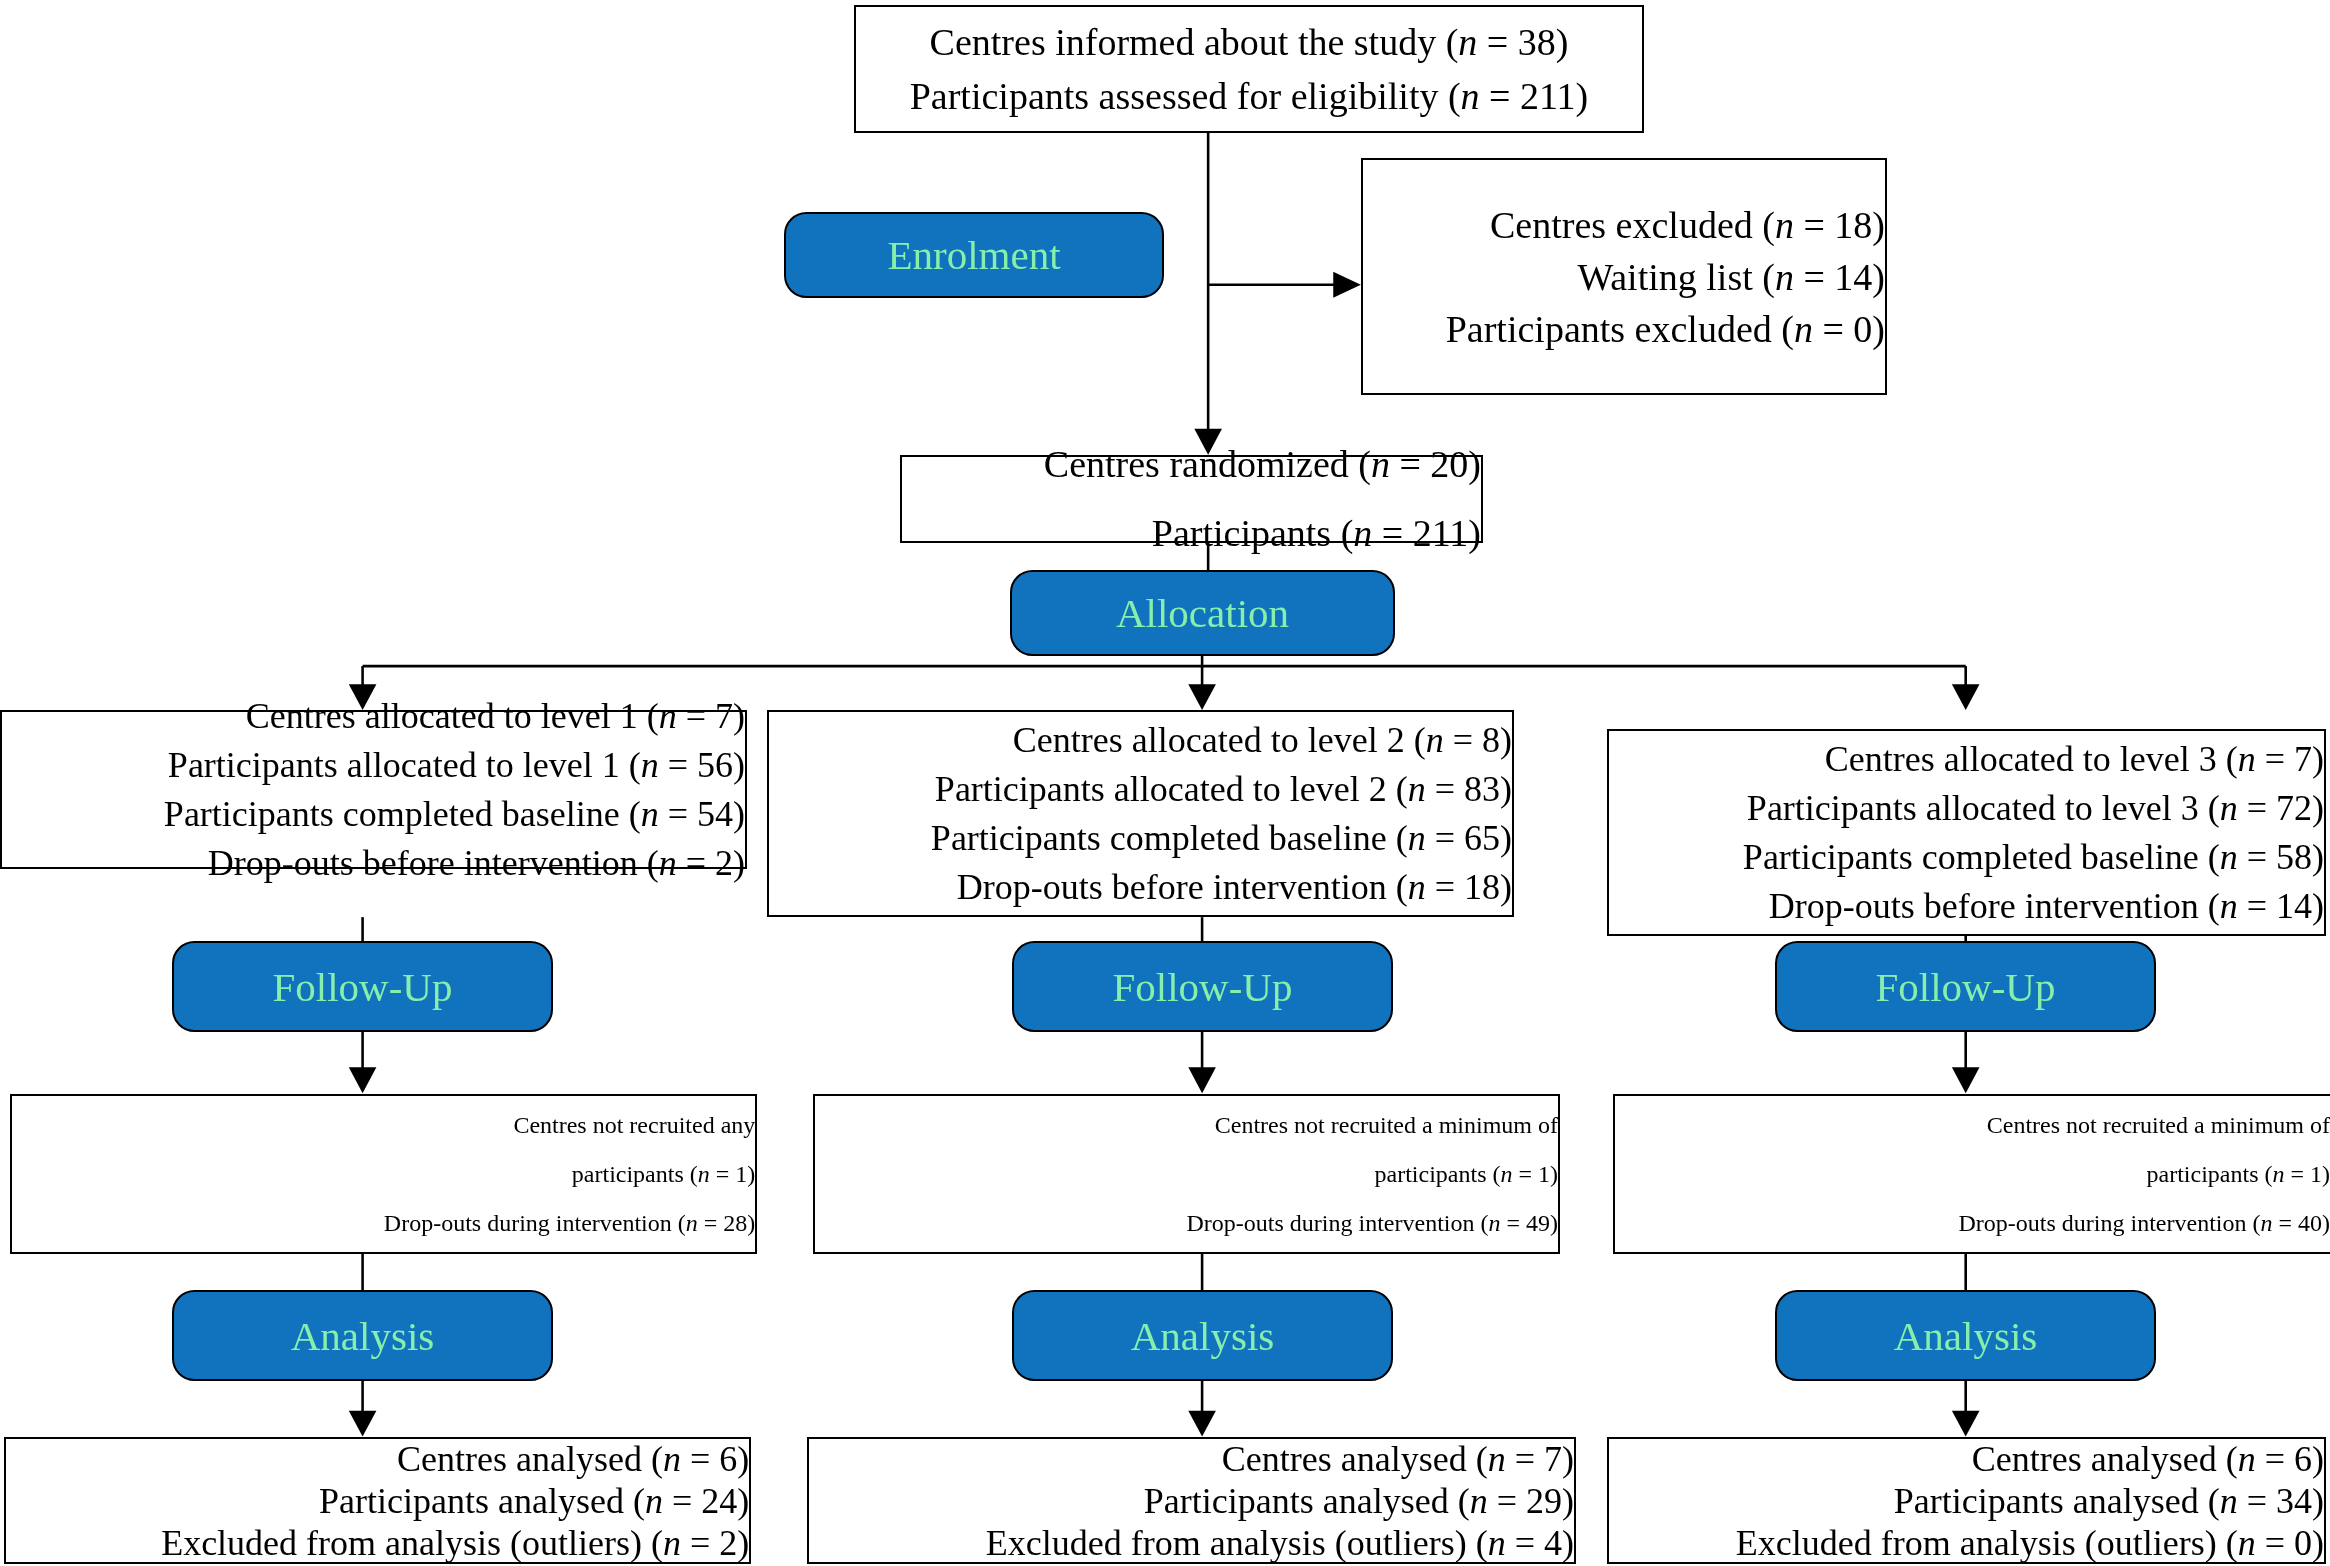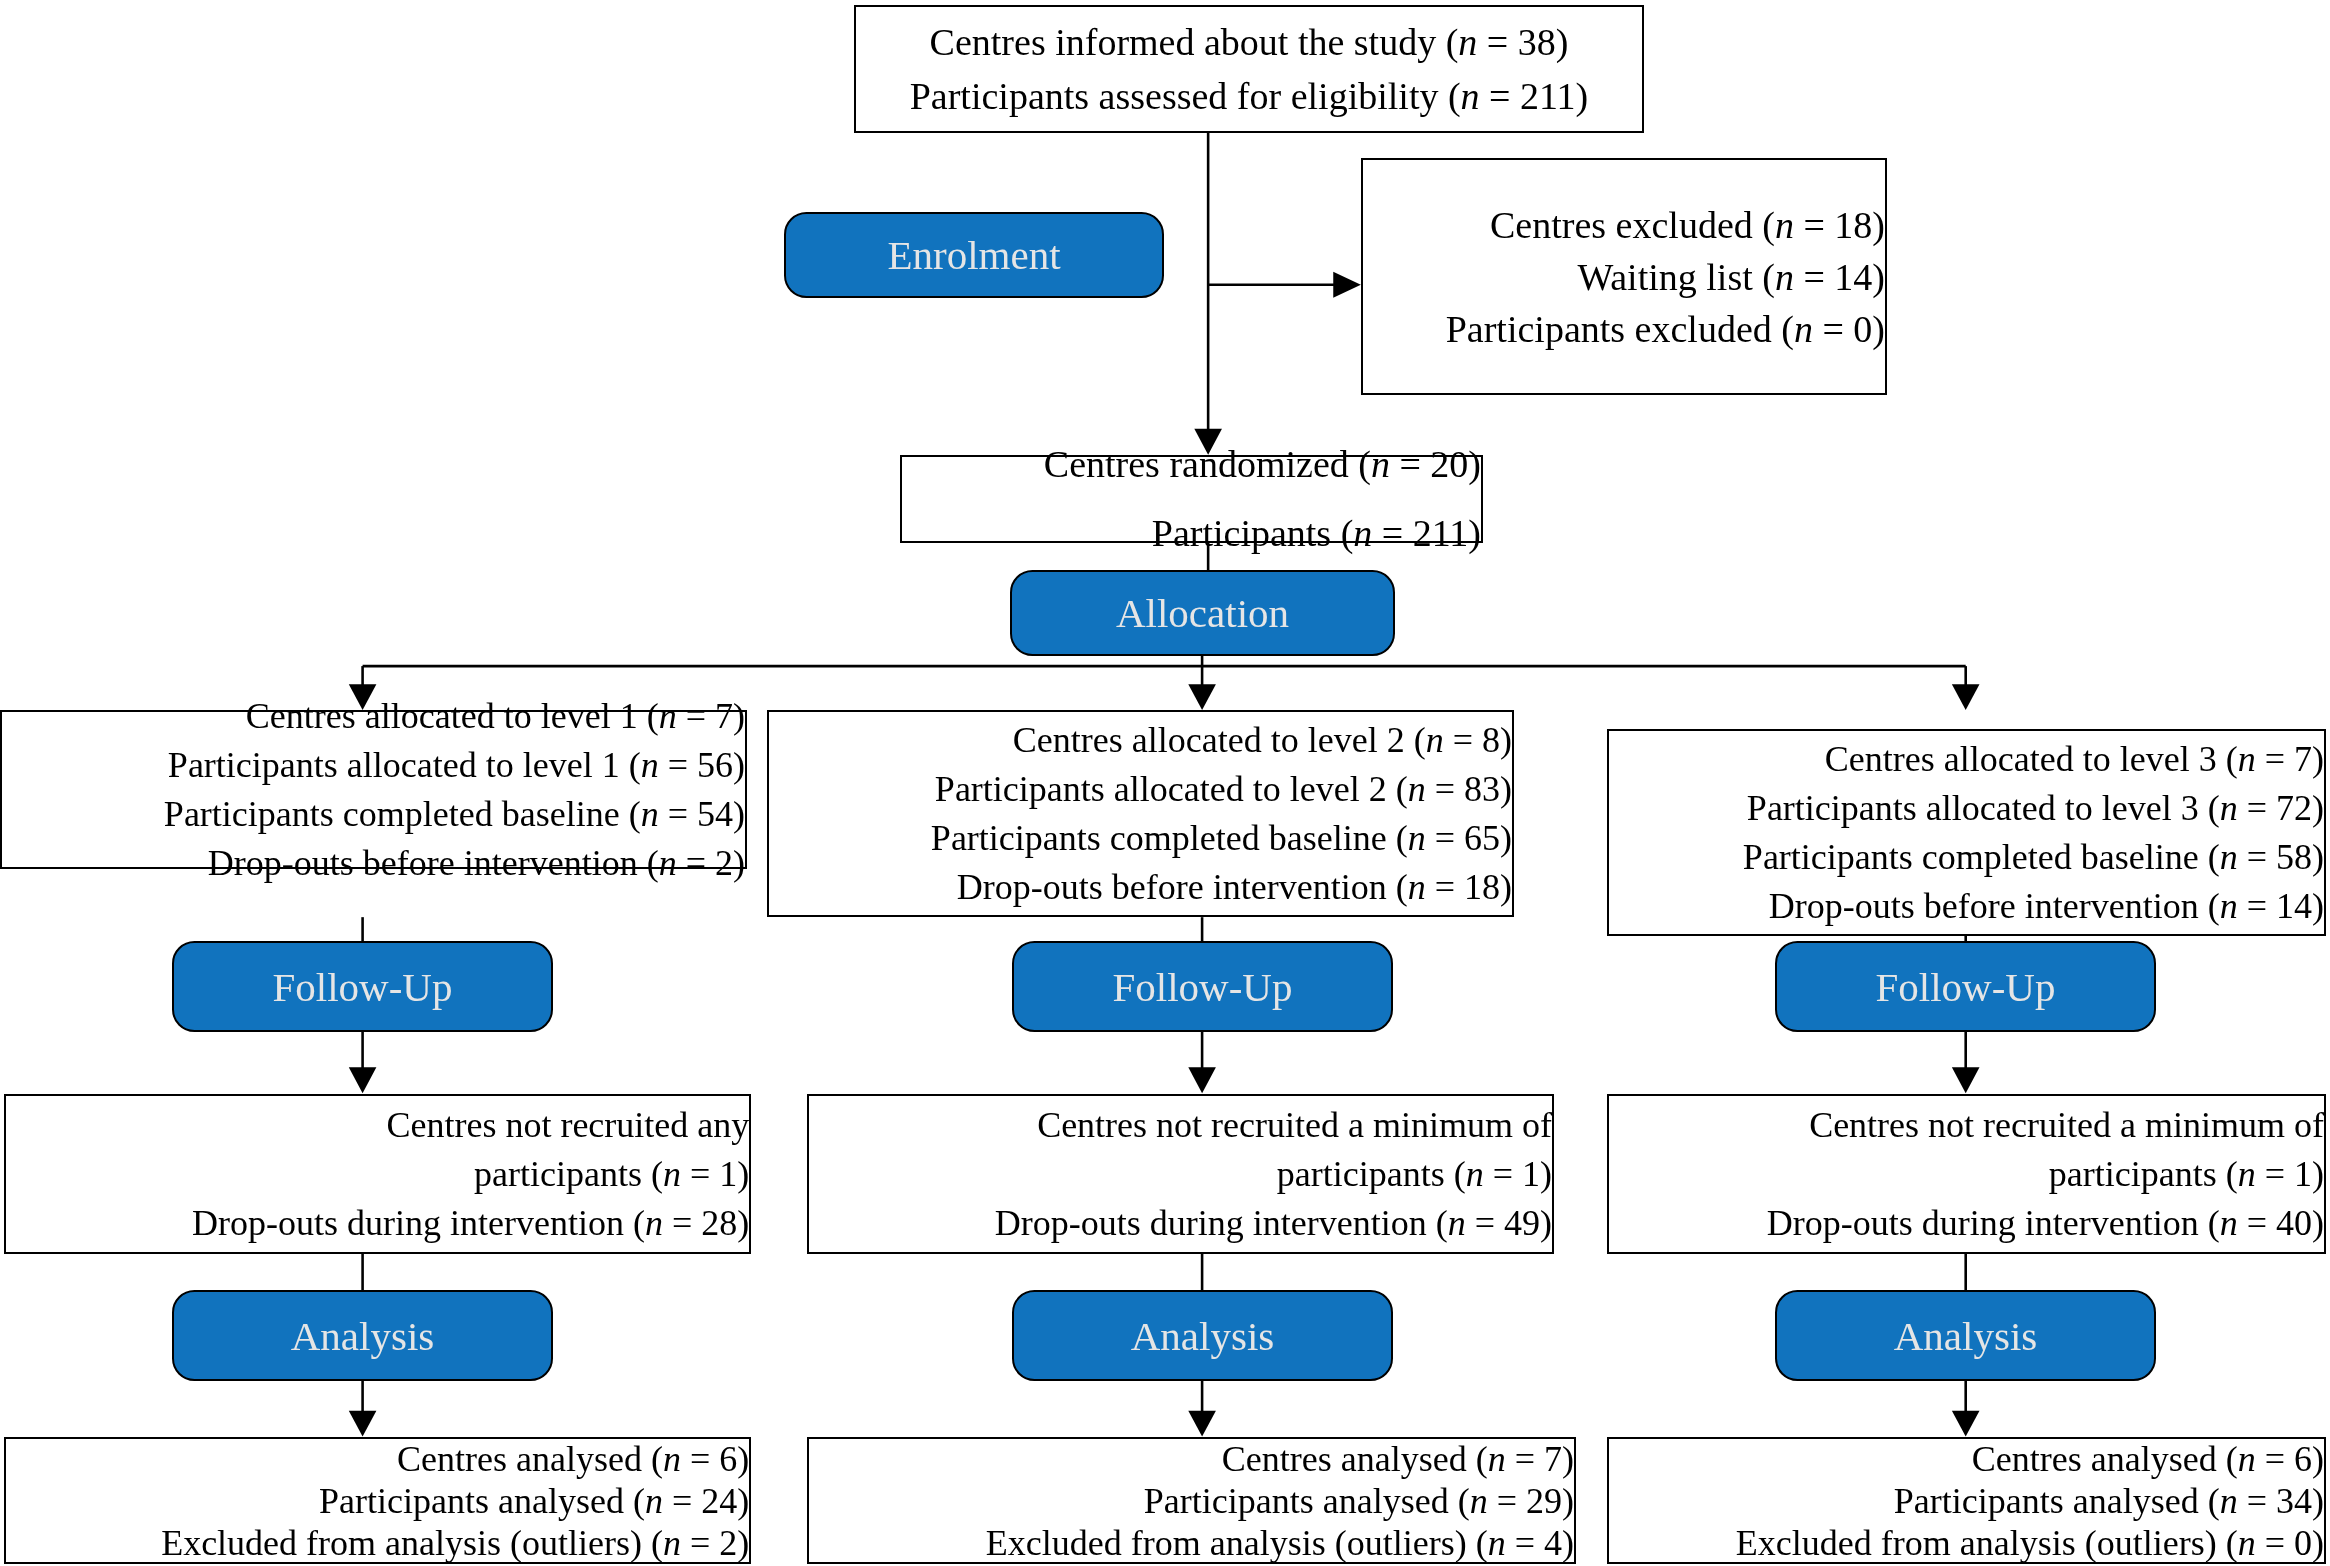--- a/index.html
+++ b/index.html
@@ -1,28 +1,28 @@
 <!DOCTYPE html>
 <html style="font-size:14px"><head>
 <meta charset="utf-8">
 <style>
   html,body{margin:0;padding:0;background:#ffffff;}
   body{width:2330px;height:1566px;position:relative;font-family:"Liberation Serif","DejaVu Serif",serif;color:#000;}
   .stage{position:absolute;background:#1173BE;border:2.6px solid #000;border-radius:22.4px;
-         display:flex;align-items:center;justify-content:center;color:#e5e5e5;font-size:41px;
+         display:flex;align-items:center;justify-content:center;color:#86efac;font-size:41px;
          box-sizing:border-box;}
   .wbox{position:absolute;background:#fff;border:2.6px solid #000;box-sizing:border-box;
         display:flex;flex-direction:column;justify-content:center;text-align:right;}
   .wbox .ln{white-space:nowrap;}
   .center-text{align-items:center;text-align:center;}
   .t44{font-size:38px;line-height:54px;}
   .t44b{font-size:38px;line-height:52px;}
   .t44c{font-size:38px;line-height:45px;gap:24px;}
   .t42{font-size:36px;line-height:49px;}
-  .t42b{font-size:36px;line-height:49px;}
+  .t42b{font-size:24px;line-height:49px;margin-left:6px;}
   .t42c{font-size:36px;line-height:42px;}
   svg.connectors{position:absolute;left:0;top:0;pointer-events:none;}
   i{font-style:italic;}
 </style>
 </head>
 <body>
 
 <svg class="connectors" width="2330" height="1566" viewBox="0 0 2700 1815">
   <g stroke="#000" stroke-width="3" fill="none">
 

